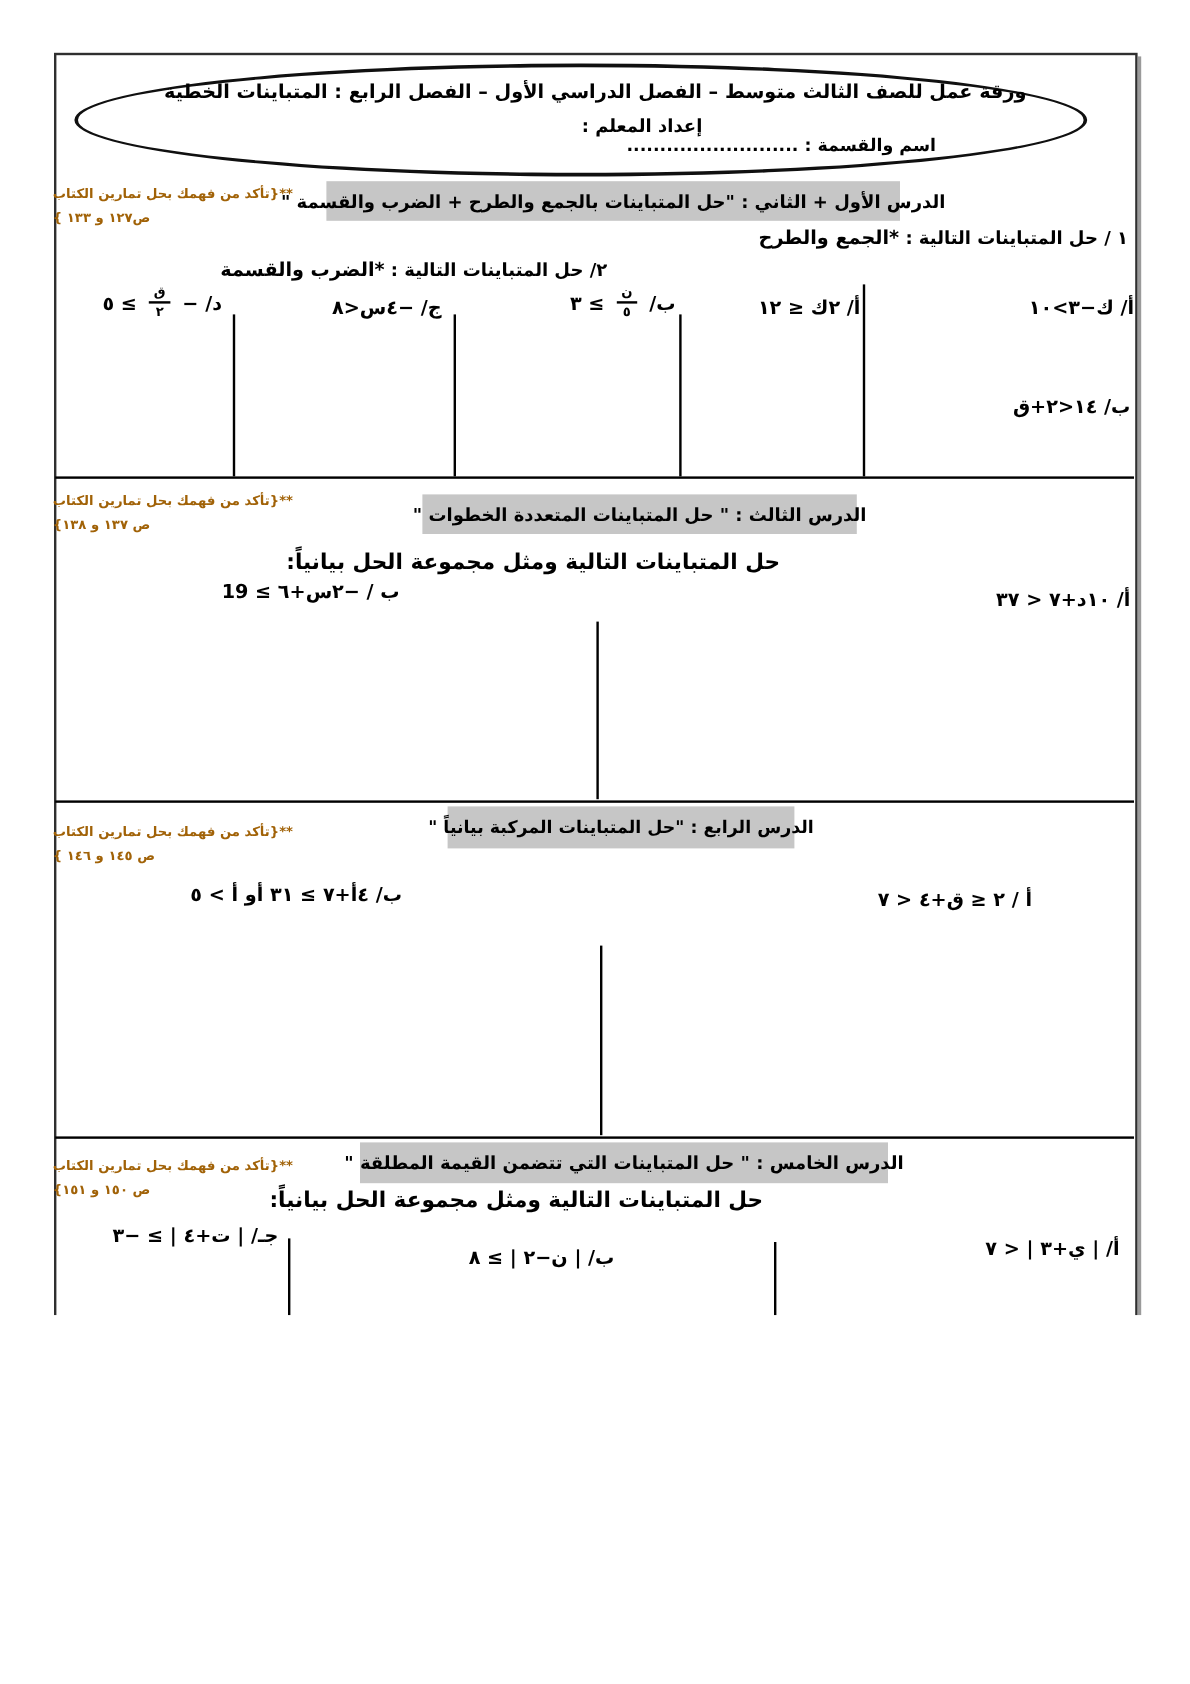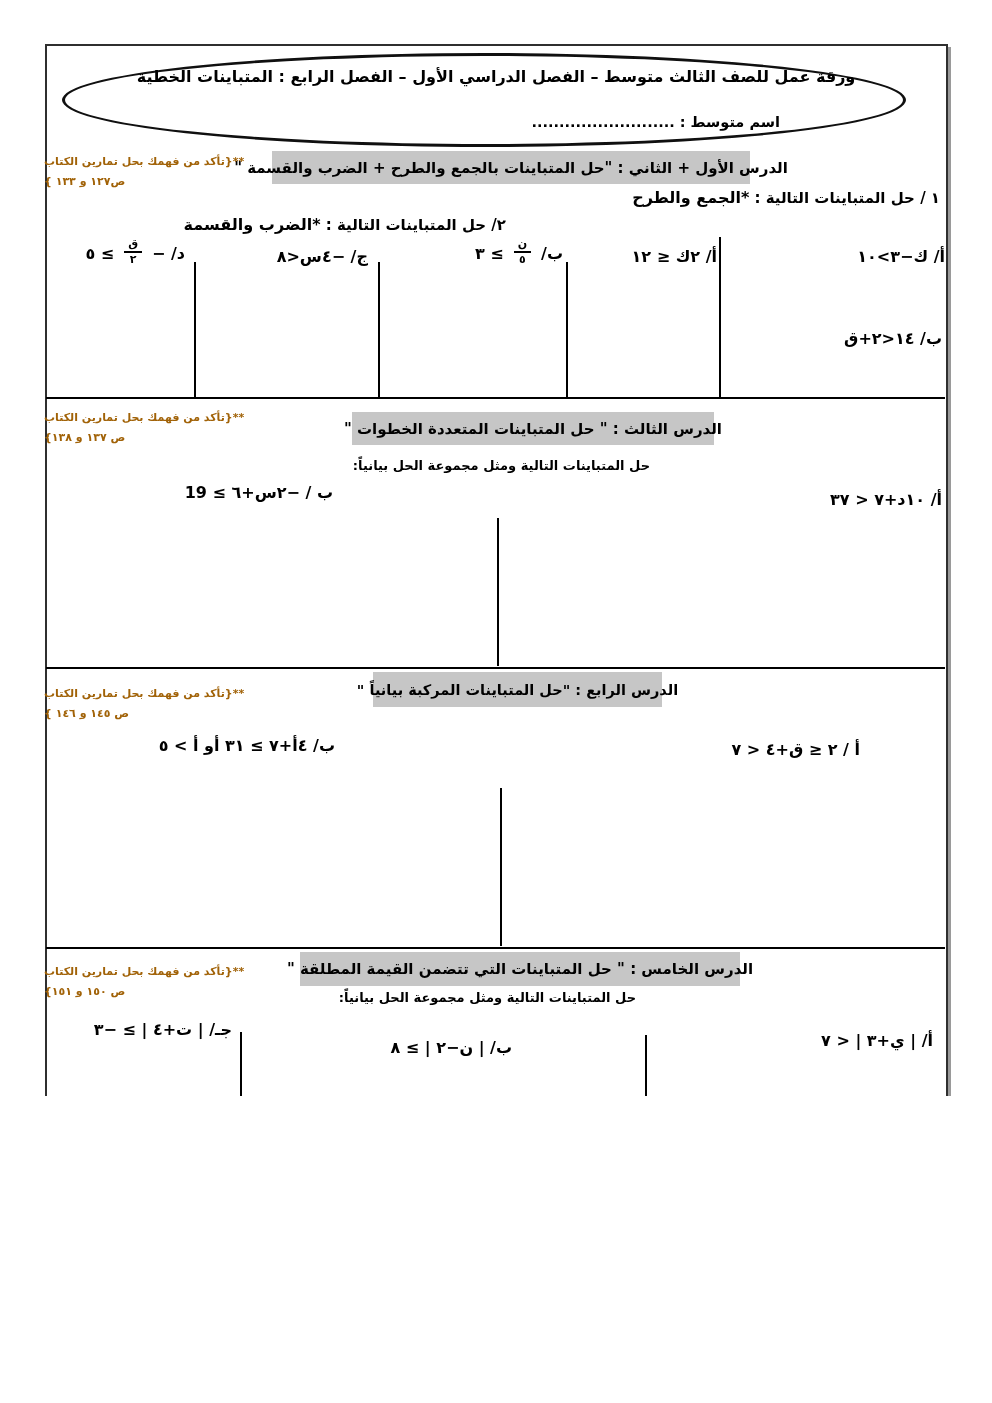--- a/index.html
+++ b/index.html
@@ -27,21 +27,21 @@
   #n1{left:44px;top:152px;width:240px;}
   #n3{left:44px;top:408px;width:240px;}
   #n4{left:44px;top:684px;width:240px;}
   #n5{left:44px;top:962px;width:240px;}
 
   .part-label{position:absolute;direction:rtl;white-space:nowrap;font-size:15px;}
   #p1{right:52px;top:188px;}
   #p2{right:486px;top:215px;margin-left:20px;}
   .part-tag{font-size:16px;}
 
-  .instruction{position:absolute;direction:rtl;white-space:nowrap;font-size:13px;}
+  .instruction{position:absolute;direction:rtl;white-space:nowrap;font-size:18px;}
   #i3{right:342px;top:458px;}
   #i4{right:356px;top:719px;}
   #i5{right:356px;top:990px;}
 
   .expr{position:absolute;direction:rtl;white-space:nowrap;font-size:16px;}
   #e1a{right:47px;top:247px;}
   #e1b{right:50px;top:329px;}
   #e2a{right:275px;top:247px;}
   #e2b{right:429px;top:240px;}
   #e2c{right:624px;top:247px;}
@@ -74,21 +74,22 @@
 </style>
 </head>
 <body>
 
 <div class="sheet">
 
   <div class="border-frame"></div>
 
   <div class="ellipse"></div>
   <div class="banner-title">ورقة عمل للصف الثالث متوسط – الفصل الدراسي الأول – الفصل الرابع : المتباينات الخطية</div>
-  <div class="banner-student">اسم متوسط : ..........................</div>
+  <div class="banner-teacher">إعداد المعلم :</div>
+  <div class="banner-student">اسم والقسمة : ..........................</div>
 
   <div class="sec-header" id="h1">الدرس الأول + الثاني : "حل المتباينات بالجمع والطرح + الضرب والقسمة "</div>
   <div class="note" id="n1">
     <div>**{تأكد من فهمك بحل تمارين الكتاب</div>
     <div>ص١٢٧ و ١٣٣ }</div>
   </div>
   <div class="part-label" id="p1">
     <span>١ / حل المتباينات التالية : </span><span class="part-tag">*الجمع والطرح</span>
   </div>
   <div class="part-label" id="p2">

